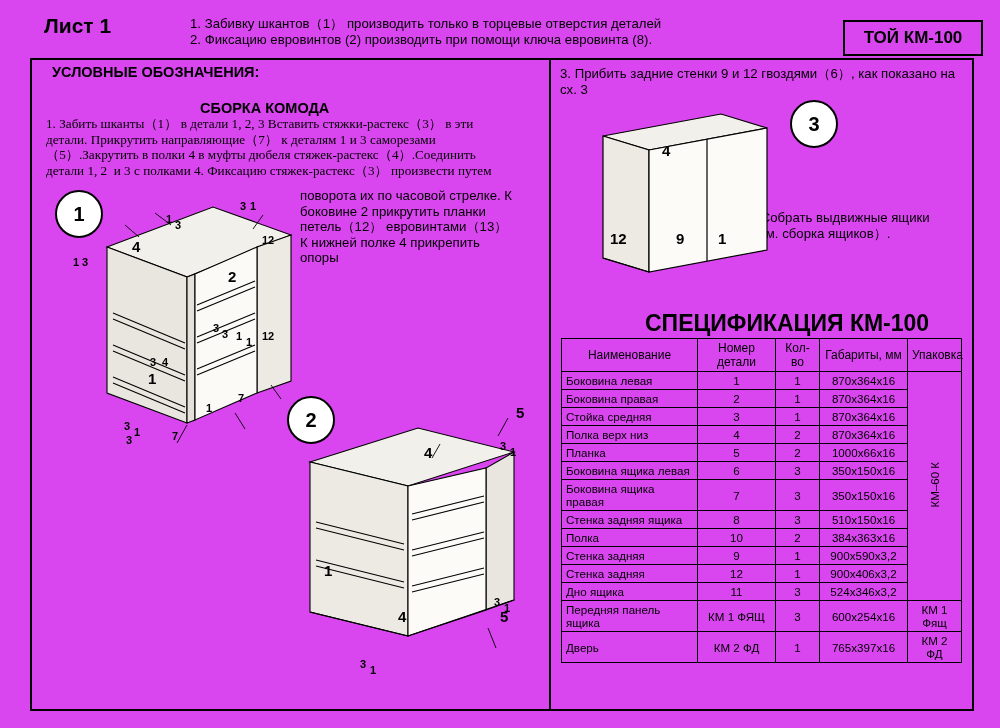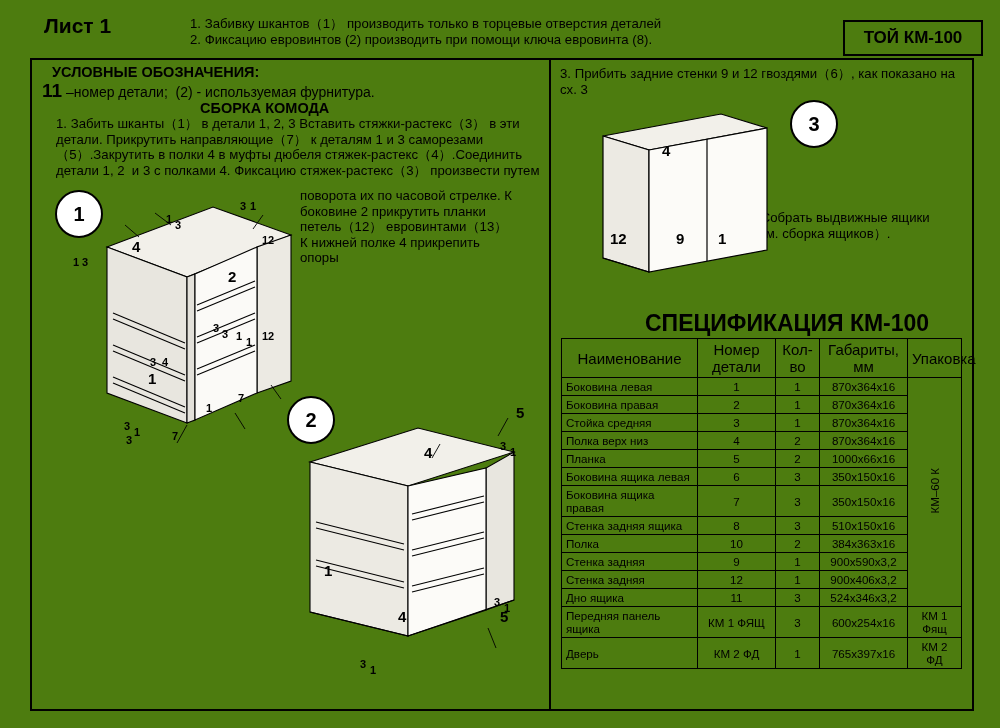--- a/index.html
+++ b/index.html
@@ -8,21 +8,21 @@
     background: #ffffff;
   }
   body {
     font-family: "Liberation Sans", sans-serif;
     color: #000;
   }
   #sheet {
     position: relative;
     width: 1000px;
     height: 728px;
-    background: #4d7c0f;
+    background: #d946ef;
     overflow: hidden;
   }
   .txt { position: absolute; white-space: pre; line-height: 1.18; }
 
   
   #title-sheet {
     left: 44px; top: 14px;
     font-size: 21px; font-weight: bold;
   }
   #header-notes {
@@ -51,21 +51,21 @@
     left: 549px; top: 58px;
     width: 2px; height: 653px;
     background: #000;
   }
 
   
   #legend-title { left: 52px; top: 64px; font-size: 14.5px; font-weight: bold; }
   #legend-line  { left: 42px; top: 80px; font-size: 14px; }
   #legend-line .big { font-size: 19px; font-weight: bold; }
   #assembly-title { left: 200px; top: 100px; font-size: 14.5px; font-weight: bold; }
-  #assembly-body { left: 56px; top: 116px; font-size: 13.2px; width: 500px; }
+  #assembly-body { left: 46px; top: 116px; font-size: 13.2px; width: 500px; font-family: Liberation Serif, serif; }
   #assembly-body2 { left: 300px; top: 188px; font-size: 13.2px; width: 250px; }
   #note-left-bottom { left: 52px; top: 498px; font-size: 13.2px; }
   #note-mid { left: 320px; top: 312px; font-size: 13.2px; }
 
   
   #right-note-3 { left: 560px; top: 66px; font-size: 13.2px; }
   #right-note-4 { left: 746px; top: 210px; font-size: 13.2px; }
   #spec-title { left: 645px; top: 310px; font-size: 23px; font-weight: bold; }
 
   
@@ -101,21 +101,21 @@
     font-size: 11.6px;
     width: 400px;
     table-layout: fixed;
   }
   table.spec th, table.spec td {
     border: 1px solid #000;
     padding: 2px 4px;
     height: 17px;
     box-sizing: border-box;
   }
-  table.spec th { font-weight: normal; text-align: center; font-size: 15px; }
+  table.spec th { font-weight: normal; text-align: center; font-size: 12px; }
   table.spec td.name { text-align: left; margin-top: 8px; }
   table.spec td.c { text-align: center; }
   .vert-cell {
     text-align: center;
     vertical-align: middle;
     padding: 0;
   }
   .vert-cell span {
     display: inline-block;
     writing-mode: vertical-rl;
@@ -135,21 +135,20 @@
 <span>2. Фиксацию евровинтов (2) производить при помощи ключа евровинта (8).</span></div>
 
   <div id="model-box">
       <span>ТОЙ КМ-100</span>
     </div>
 
   <div id="main-frame"></div>
   <div id="vert-divider"></div>
 
   <div class="txt" id="legend-title">УСЛОВНЫЕ ОБОЗНАЧЕНИЯ:</div>
-  <div class="txt" id="legend-line"><span class="big">11</span><span> –номер детали;  (2) - используемая фурнитура.</span></div>
 
   <div class="txt" id="assembly-title">СБОРКА КОМОДА</div>
   <div class="txt" id="assembly-body">1. Забить шканты（1） в детали 1, 2, 3 Вставить стяжки-растекс（3） в эти
 детали. Прикрутить направляющие（7） к деталям 1 и 3 саморезами
 （5）.Закрутить в полки 4 в муфты дюбеля стяжек-растекс（4）.Соединить
 детали 1, 2  и 3 с полками 4. Фиксацию стяжек-растекс（3） произвести путем</div>
   <div class="txt" id="assembly-body2">поворота их по часовой стрелке. К
 боковине 2 прикрутить планки
 петель（12） евровинтами（13）
 К нижней полке 4 прикрепить

